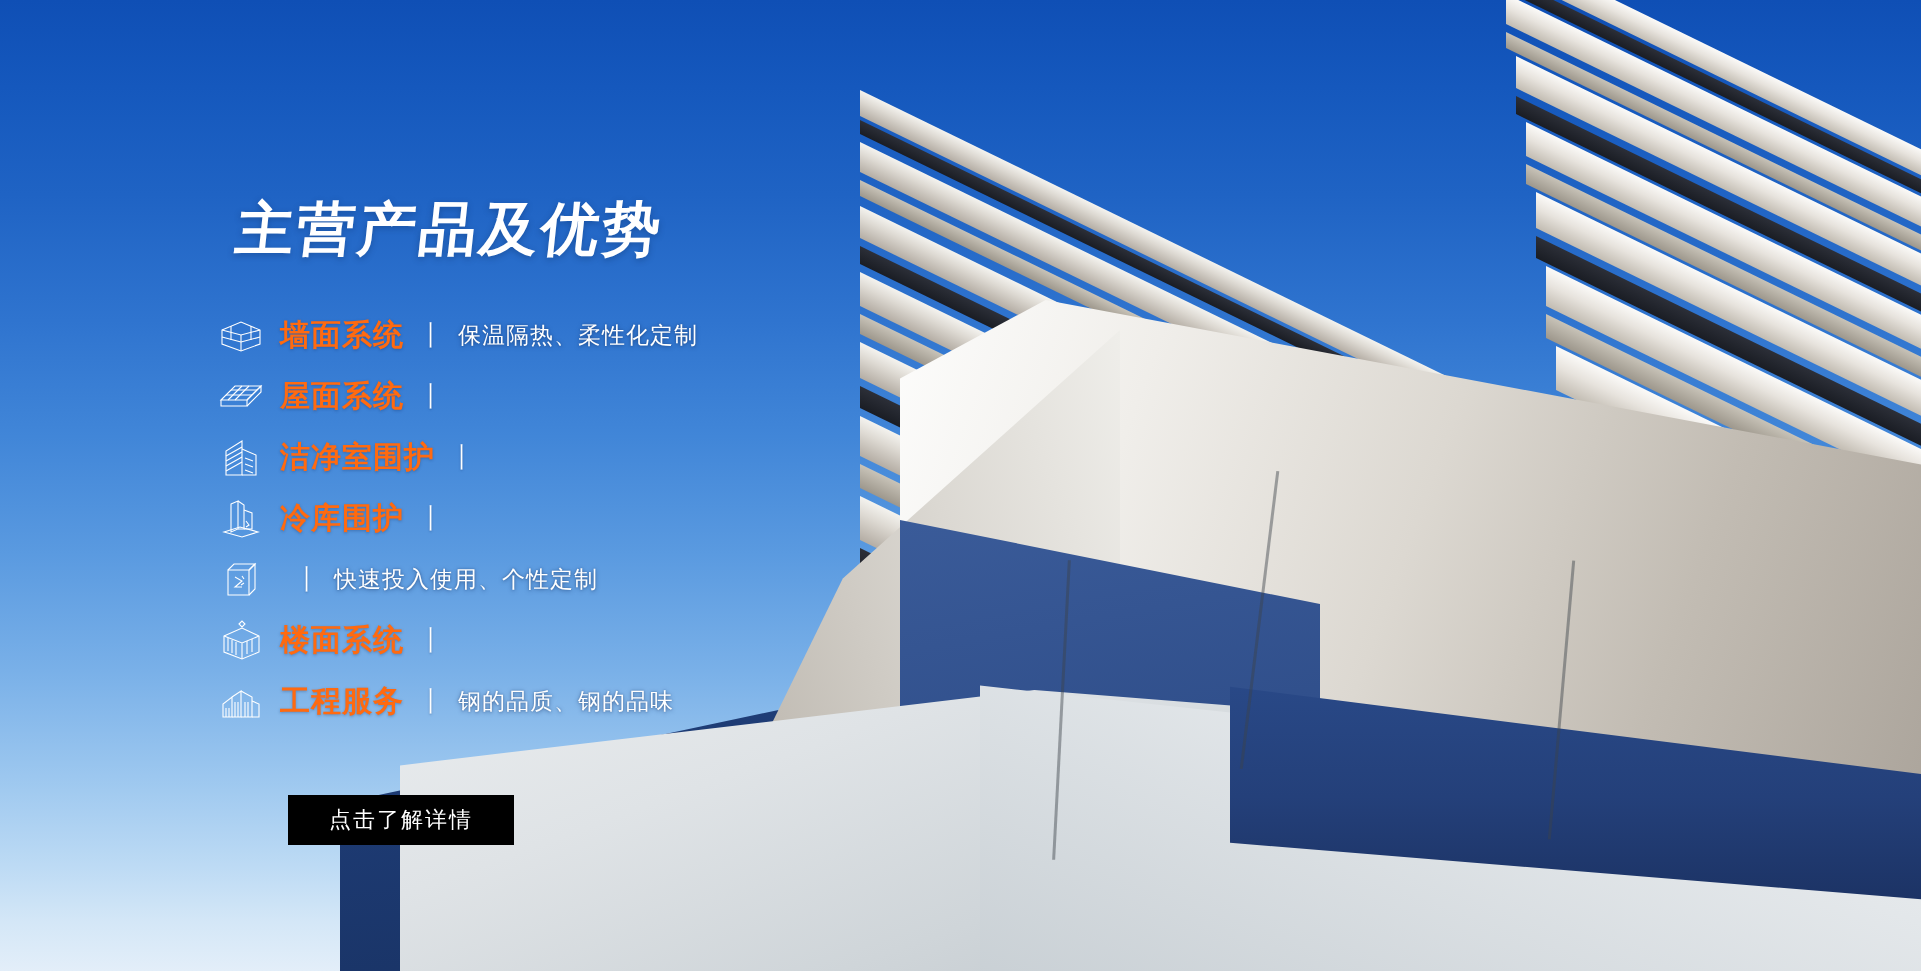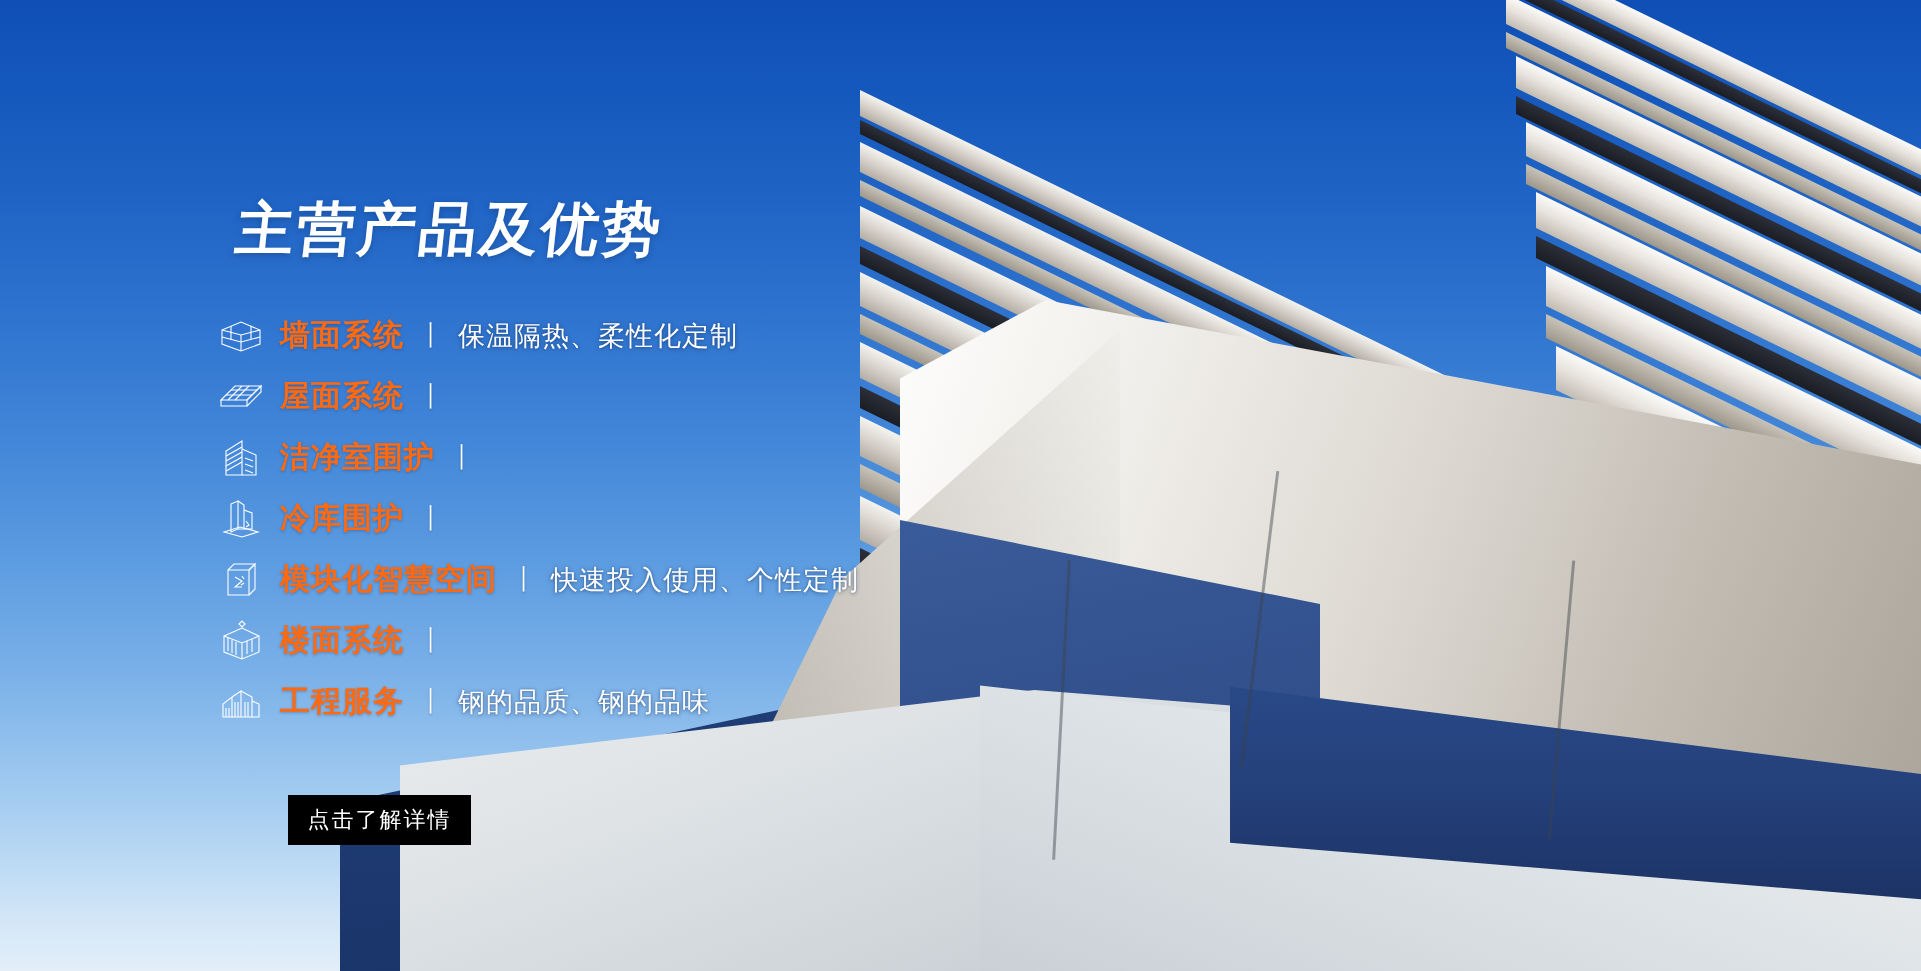--- a/index.html
+++ b/index.html
@@ -124,27 +124,27 @@
     font-family:"DejaVu Sans","Liberation Sans",sans-serif;
     text-shadow:0 1px 3px rgba(20,50,100,.35);
   }
   .sep{
     color:#ffffff;font-weight:bold;font-size:26px;
     margin:0 14px;display:inline-block;
     transform:scaleX(.55);
     text-shadow:0 1px 3px rgba(20,50,100,.4);
   }
   .desc{
-    color:#ffffff;font-size:27px;letter-spacing:1px;
+    color:#ffffff;font-size:23px;letter-spacing:1px;
     font-family:Liberation Serif, serif;
     text-shadow:0 1px 4px rgba(20,50,100,.55), 0 0 2px rgba(20,50,100,.4);
   }
   .cta{
     position:absolute;left:288px;top:795px;
-    width:183px;height:50px;
+    width:226px;height:50px;
     background:#000000;color:#ffffff;border:0;
     font-size:22px;letter-spacing:2px;cursor:pointer;
     font-family:"DejaVu Sans","Liberation Sans",sans-serif;
     display:flex;align-items:center;justify-content:center;
     box-sizing:border-box;
   }
 </style>
 </head>
 <body>
 
@@ -278,21 +278,20 @@
       <div class="row">
         <span class="ico">
           <svg viewBox="0 0 46 46" fill="none" stroke="#ffffff" stroke-width="1.1">
             <path d="M10 13 L31 13 L31 38 L10 38 Z"></path>
             <path d="M10 13 L16 7 L37 7 L31 13"></path>
             <path d="M31 13 L37 7 L37 32 L31 38"></path>
             <path d="M17 20 L24 24 L17 30 L24 30"></path>
             <path d="M24 19 L26 22 M26 26 L23 28"></path>
           </svg>
         </span>
-        <span class="name">模块化智慧空间</span>
         <span class="sep">丨</span>
         <span class="desc">快速投入使用、个性定制</span>
       </div>
 
       <div class="row">
         <span class="ico">
           <svg viewBox="0 0 46 46" fill="none" stroke="#ffffff" stroke-width="1.1">
             <path d="M6 18 L24 10 L41 18 L41 34 L24 41 L6 34 Z"></path>
             <path d="M6 18 L24 25 L41 18 M24 25 L24 41"></path>
             <path d="M10 20 L10 33 M14 22 L14 35 M18 24 L18 37"></path>

